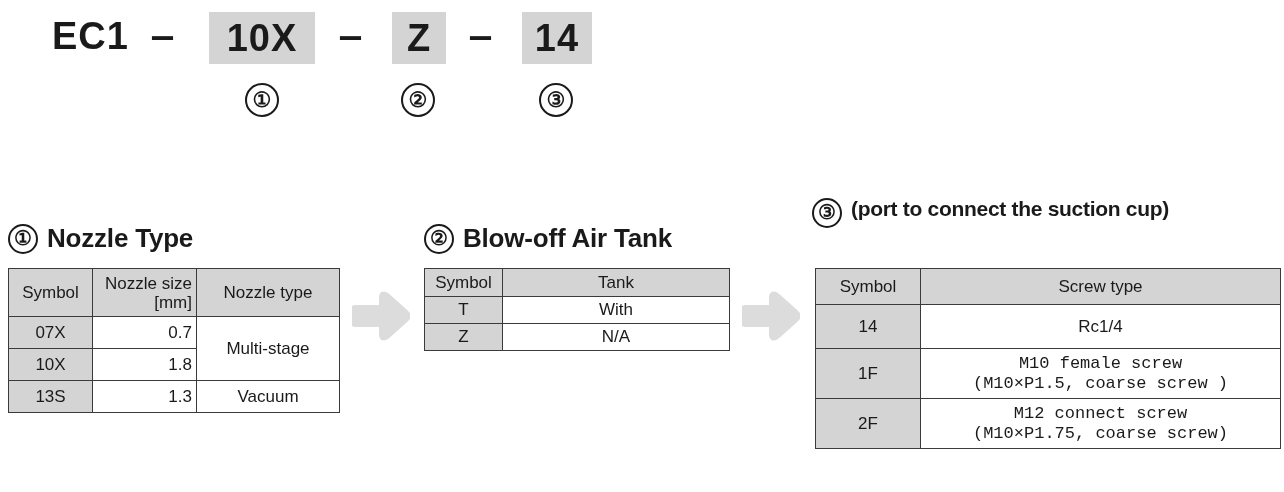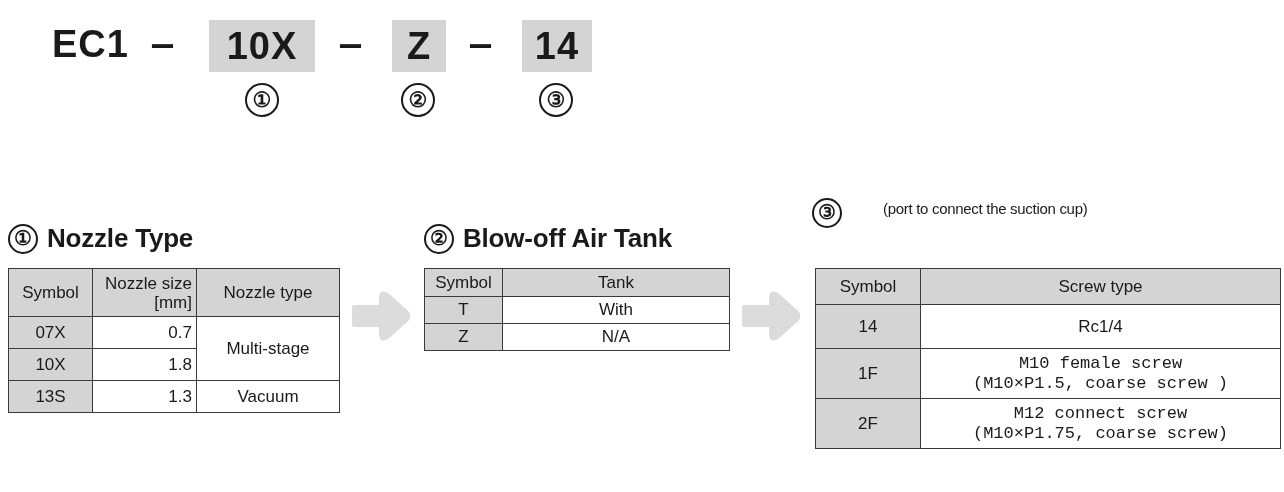--- a/index.html
+++ b/index.html
@@ -14,21 +14,20 @@
     overflow: hidden;
   }
 
   
   #part-number-row {
     position: absolute;
     left: 0; top: 0;
     width: 1284px; height: 72px;
     display: flex;
     align-items: center;
-    margin-top: 8px;
   }
   .pn-prefix {
     position: absolute;
     left: 52px; top: 14px;
     font-size: 38px;
     font-weight: bold;
     letter-spacing: 1px;
     line-height: 44px;
   }
   .pn-dash {
@@ -91,25 +90,24 @@
   }
   .title-text {
     font-size: 26px;
     font-weight: bold;
     line-height: 32px;
     white-space: nowrap;
     letter-spacing: -0.2px;
   }
   .title-sub {
     display: block;
-    font-size: 15px;
-    font-weight: normal;
+    font-size: 21px;
+    font-weight: bold;
     line-height: 25px;
     letter-spacing: -0.3px;
-    margin-left: 32px;
   }
   #title-1 { left: 8px;   top: 222px; }
   #title-2 { left: 424px; top: 222px; }
   #title-3 { left: 812px; top: 196px; }
 
   
   table.spec {
     position: absolute;
     border-collapse: collapse;
     font-size: 17px;

